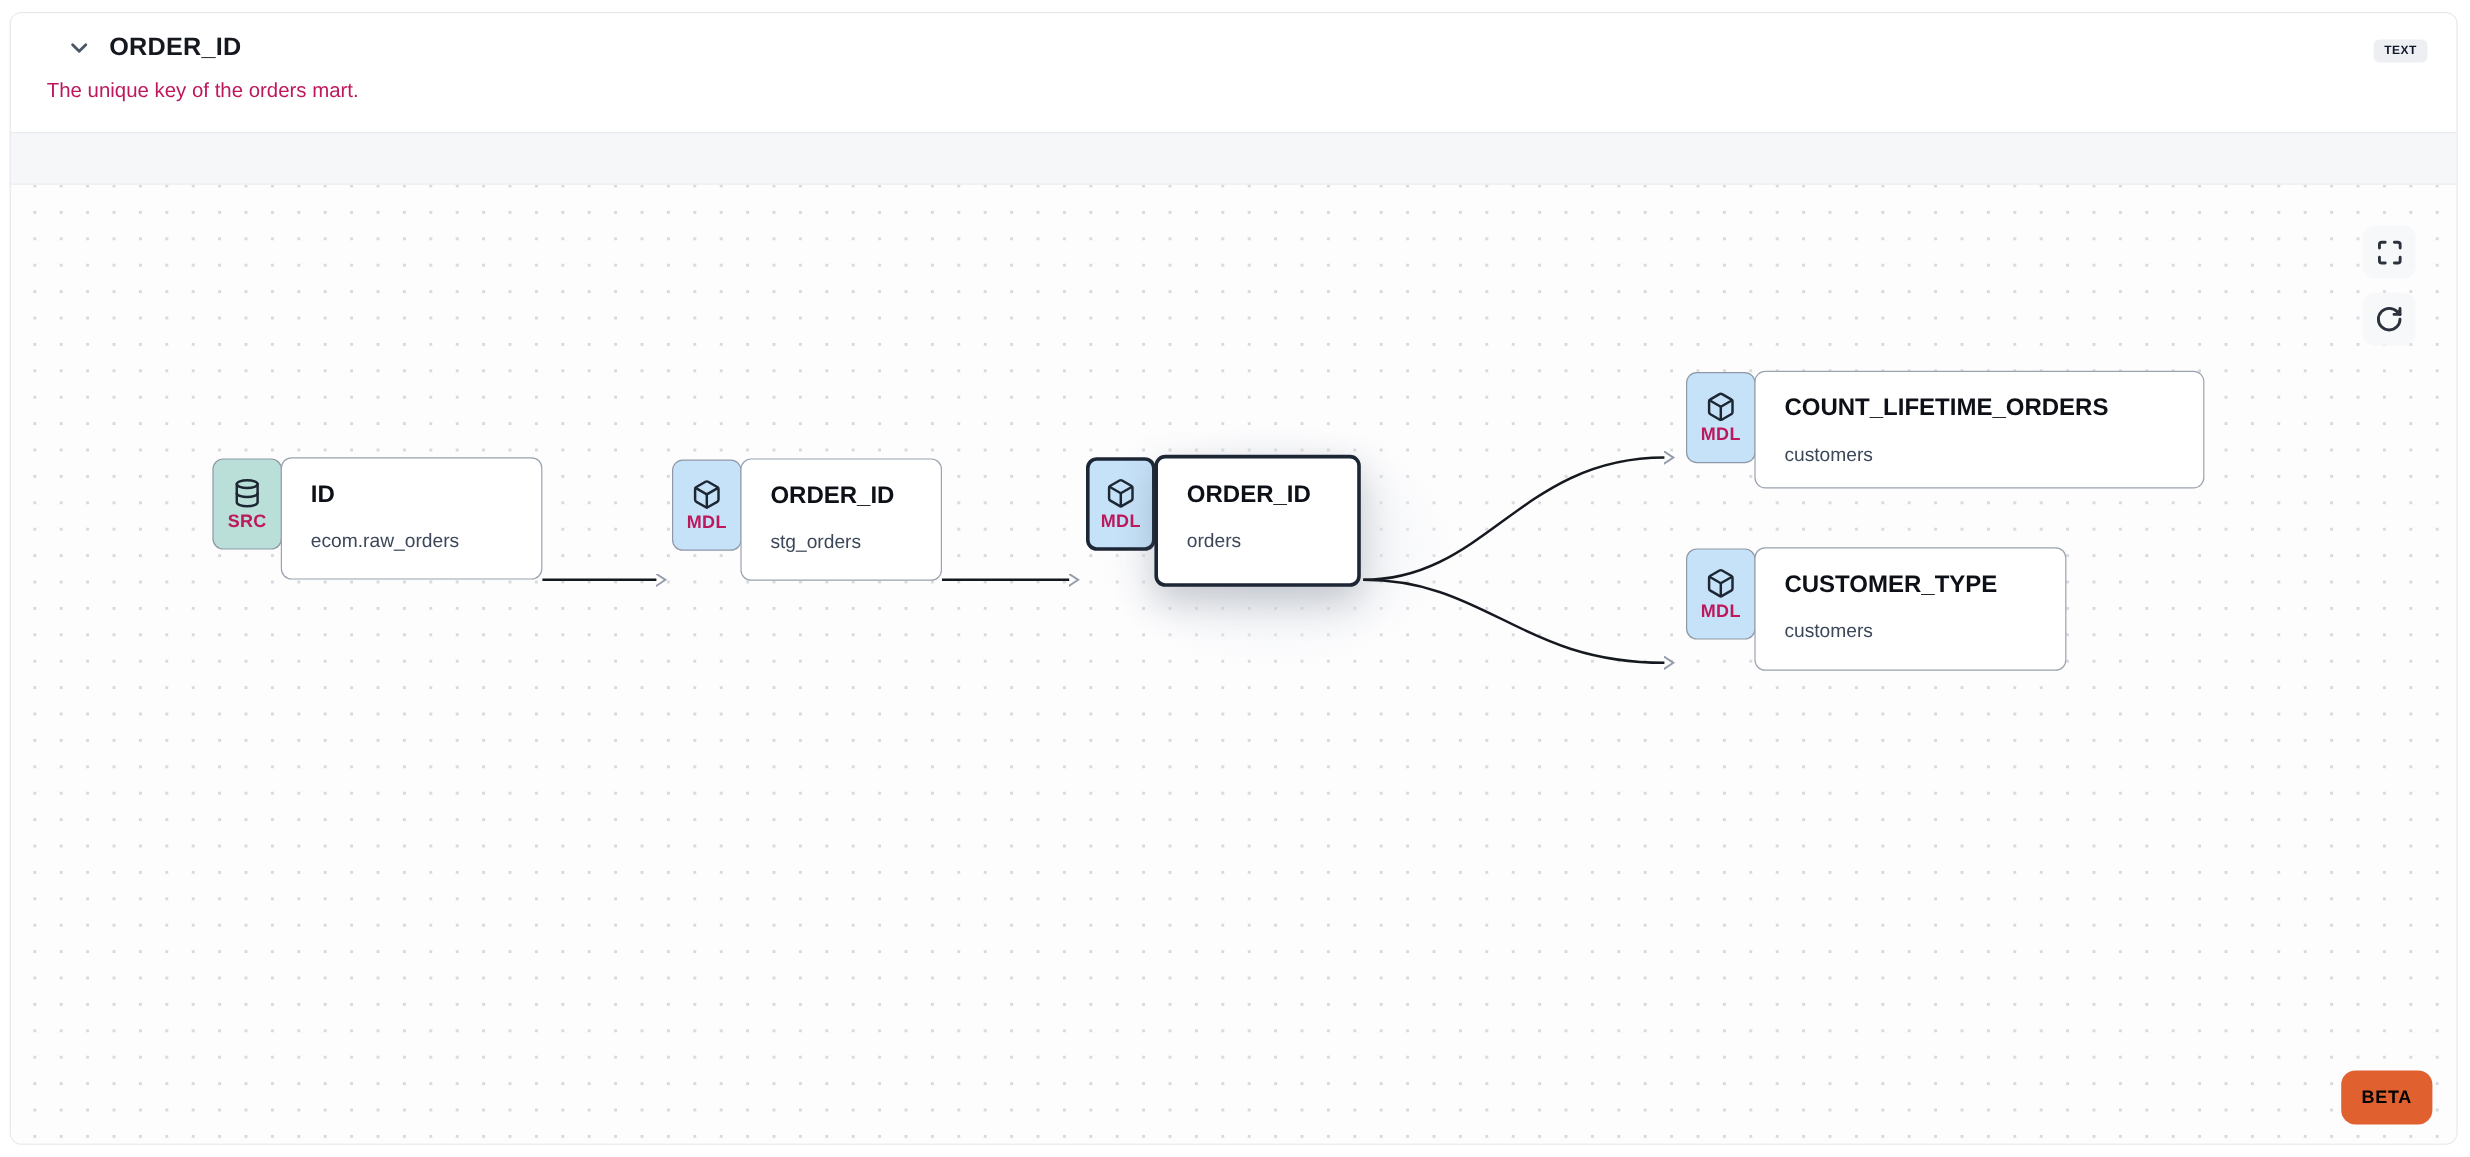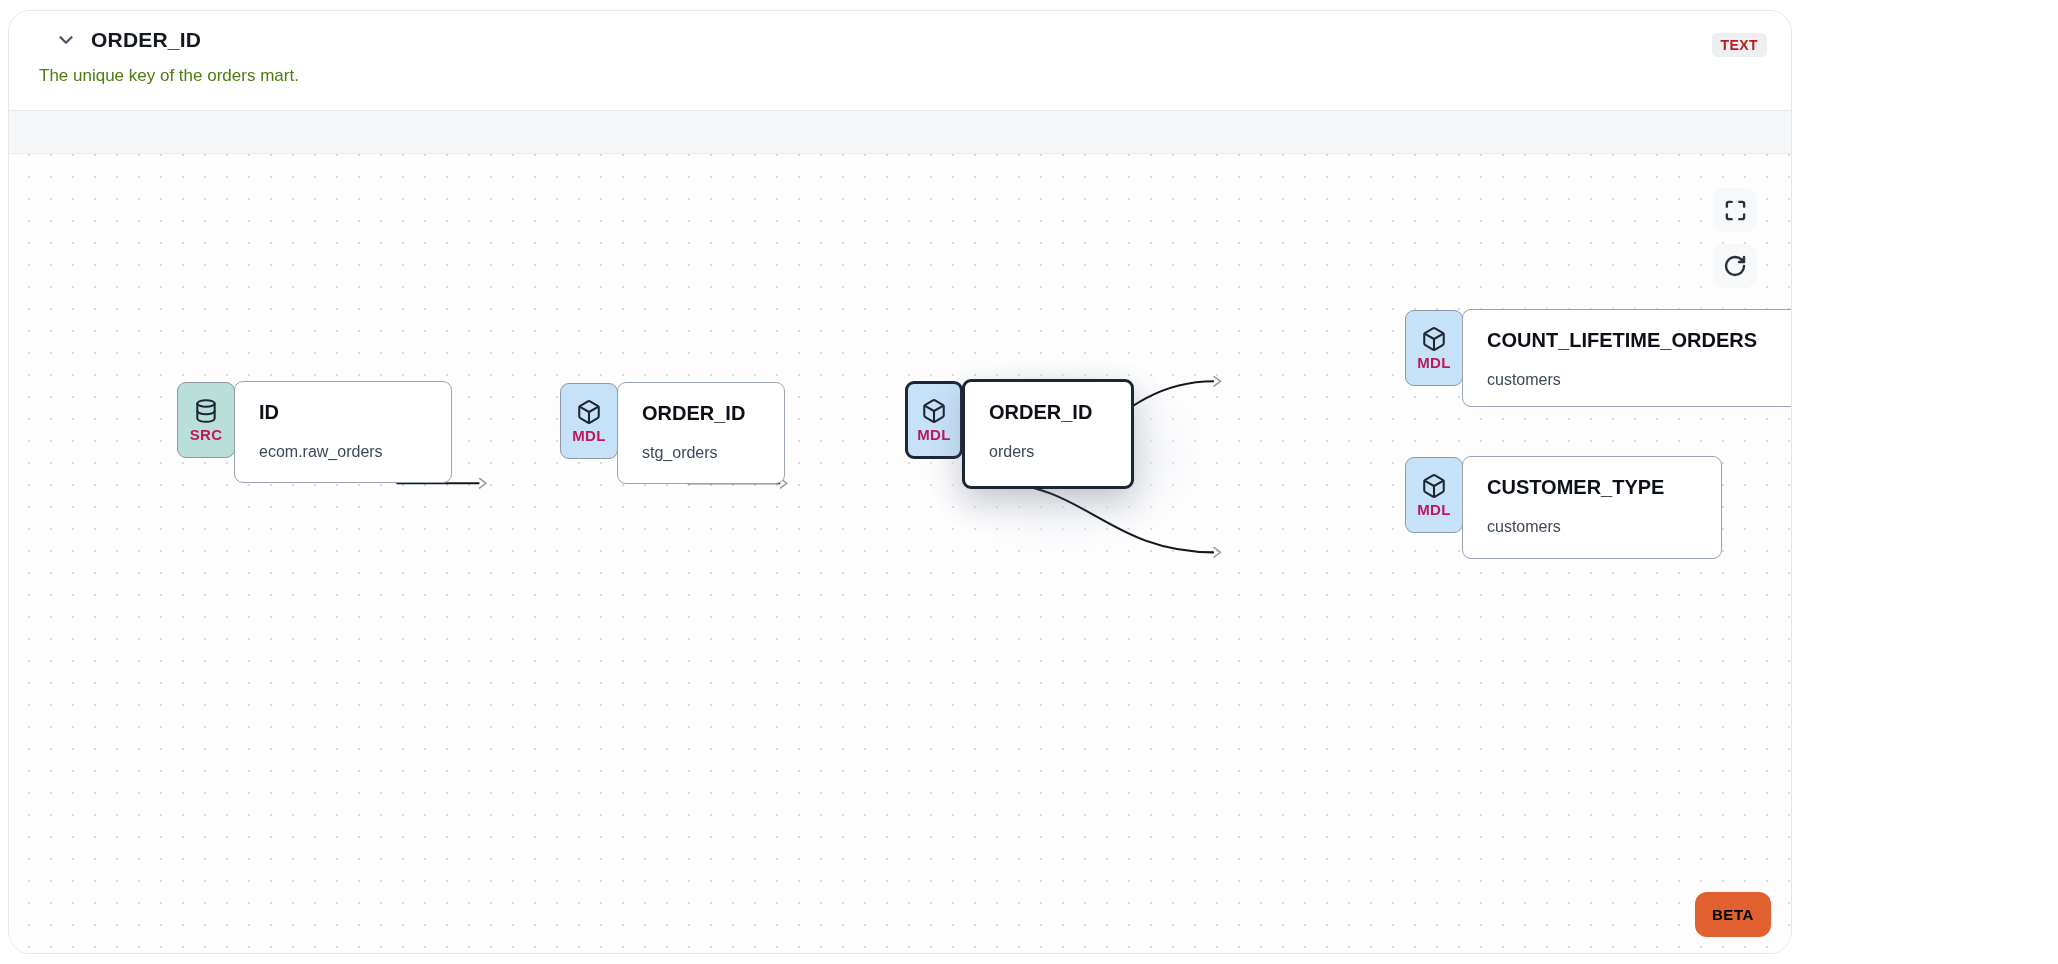--- a/index.html
+++ b/index.html
@@ -1,33 +1,33 @@
 <!DOCTYPE html>
 <html style="--accent-orange: #e0602f; --badge-src-bg: #b9dfd8; --badge-mdl-bg: #c6e2f8; --test-pass-green: #3d9b63; --link-teal: #2c5c54; --edge-stroke: #15191f; --selected-border: #1c2634;"><head>
 <meta charset="utf-8">
 <style>
   * { margin:0; padding:0; box-sizing:border-box; }
   html,body { width:2058px; height:964px; background:#ffffff;
     font-family:"Liberation Sans", sans-serif; color:#16191f; }
 
   .panel{
-    position:absolute; left:8px; top:10px; width:1784px; height:944px;
-    background:#ffffff; border:1px solid #e5e7ea; border-radius:22px;
+    position:absolute; left:8px; top:10px; width:2040px; height:944px;
+    background:#ffffff; border:1px solid #e5e7ea; border-radius:10px;
     display:flex; flex-direction:column; overflow:hidden;
   }
 
   
   .hdr{ position:relative; padding:16px 30px 24px 30px; background:#fff; }
   .title-row{ display:flex; align-items:center; }
   .chev-btn{ width:26px; height:26px; margin-left:14px; border:none; background:transparent;
     display:flex; align-items:center; justify-content:center; cursor:pointer; }
   .col-title{ margin-left:12px; font-size:21px; font-weight:600; letter-spacing:.2px; color:#15181e; }
-  .type-badge{ position:absolute; top:22px; right:24px; background:#edeff2; color:#b91c1c;
-    font-size:14px; font-weight:600; letter-spacing:.4px; padding:4px 9px; border-radius:5px; }
-  .col-desc{ margin-top:13px; font-size:17px; color:#4d7c0f; }
+  .type-badge{ position:absolute; top:22px; right:24px; background:#edeff2; color:#0f172a;
+    font-size:10px; font-weight:600; letter-spacing:.4px; padding:4px 9px; border-radius:5px; }
+  .col-desc{ margin-top:13px; font-size:17px; color:#be185d; }
 
   
   .tests{ background:#f6f7f9; border-top:1px solid #e9ebef; border-bottom:1px solid #e9ebef;
     padding:21px 30px; display:flex; flex-direction:column; gap:21px; }
   .test-row{ display:flex; align-items:center; gap:11px; }
   .test-link{ font-size:15px; font-weight:700; letter-spacing:.3px; color:var(--link-teal,#2c5c54);
     text-decoration:underline; text-underline-offset:4px; text-decoration-thickness:1.5px; cursor:pointer; }
 
   
   .canvas{

